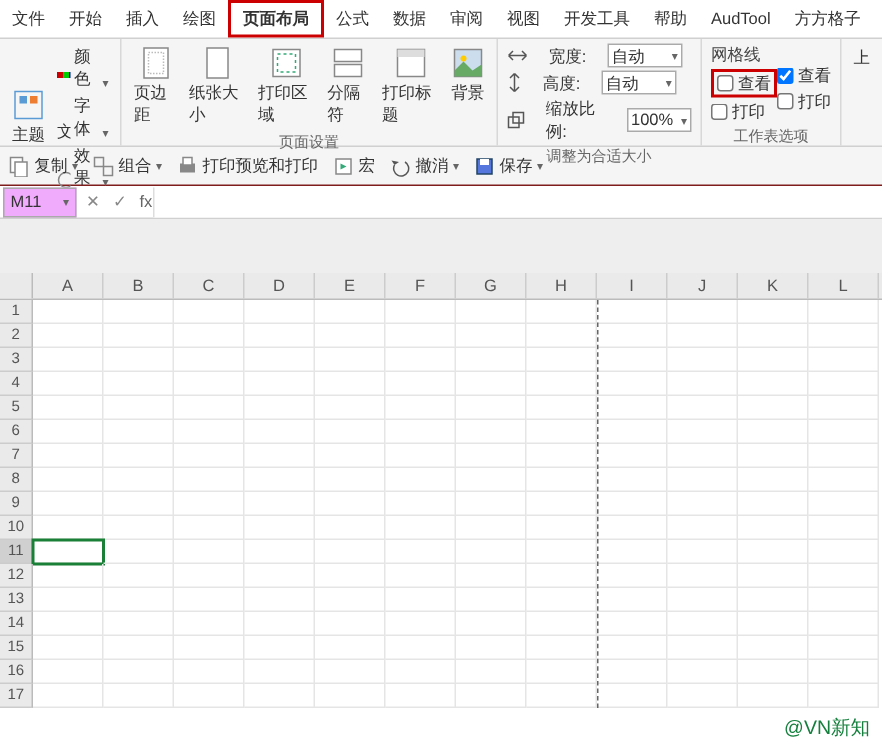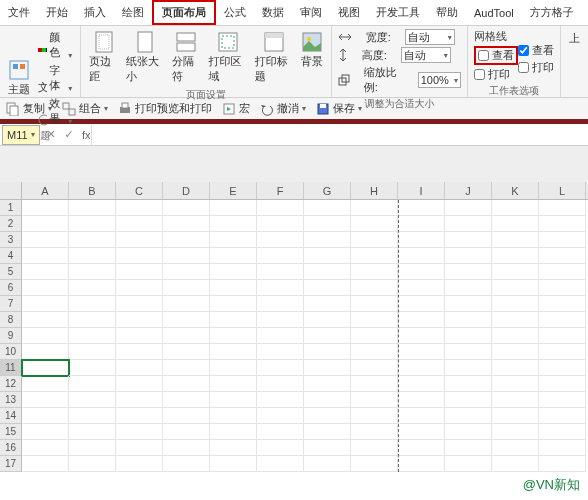--- a/index.html
+++ b/index.html
@@ -18,24 +18,24 @@
 .page-setup{display:flex;gap:4px}
 .fit-group{display:flex;flex-direction:column;gap:2px}
 .fit-row{display:flex;align-items:center;gap:14px}
 .fit-sel{width:50px;height:16px;border:1px solid #aaa;background:#fff;font-size:10px;padding:0 2px;display:flex;align-items:center;justify-content:space-between}
 .sheet-opts{display:flex;gap:0}
 .sheet-col{display:flex;flex-direction:column;gap:2px;font-size:11px}
 .sheet-col .hdr{color:#444}
 .chk{display:flex;align-items:center;gap:3px}
 .chk input{width:11px;height:11px}
 .redbox{border:2px solid #c00;padding:0 2px}
-.qat{background:#f5f5f5;border-bottom:5px solid #7f1d1d;height:26px;display:flex;align-items:center;gap:10px;padding:0 6px}
+.qat{background:#f5f5f5;border-bottom:1px solid #7f1d1d;height:26px;display:flex;align-items:center;gap:10px;padding:0 6px}
 .qat-item{display:flex;align-items:center;gap:3px;cursor:pointer}
 .namebox-row{display:flex;align-items:center;height:22px;border-bottom:1px solid #d0d0d0}
-.namebox{width:38px;height:20px;border:1px solid #aaa;margin:0 2px;padding:0 4px;display:flex;align-items:center;justify-content:space-between;background:#fef9c3}
+.namebox{width:49px;height:20px;border:1px solid #aaa;margin:0 2px;padding:0 4px;display:flex;align-items:center;justify-content:space-between;background:#f0abfc}
 .fx-btn{width:18px;height:18px;display:flex;align-items:center;justify-content:center;color:#888;cursor:pointer}
 .fx-lbl{color:#666;margin-left:4px}
 .formula-bar-bg{flex:1;height:20px;background:#fff;border-left:1px solid #ddd}
 .gap{height:36px;background:#eee}
 .grid{position:relative}
 .col-hdrs{display:flex;height:18px;background:#eaeaea;border-bottom:1px solid #bbb}
 .corner{width:22px;border-right:1px solid #bbb;background:#eaeaea}
 .col-hdr{width:47px;border-right:1px solid #ccc;display:flex;align-items:center;justify-content:center;color:#555;cursor:pointer}
 .rows{}
 .row{display:flex;height:16px}
@@ -126,34 +126,34 @@
           <span class="ico">
             <svg width="20" height="22">
               <rect x="3" y="1" width="14" height="20" fill="#fff" stroke="#888"></rect>
             </svg>
           </span>
           <span>纸张大小</span>
         </div>
       <div class="big-btn">
           <span class="ico">
             <svg width="22" height="22">
+              <rect x="2" y="2" width="18" height="18" fill="#fff" stroke="#888"></rect>
+              <rect x="5" y="5" width="12" height="12" fill="none" stroke="#3a7" stroke-dasharray="2"></rect>
+            </svg>
+          </span>
+          <span>打印区域</span>
+        </div>
+      <div class="big-btn">
+          <span class="ico">
+            <svg width="22" height="22">
               <rect x="2" y="2" width="18" height="8" fill="#fff" stroke="#888"></rect>
               <rect x="2" y="12" width="18" height="8" fill="#fff" stroke="#888"></rect>
             </svg>
           </span>
           <span>分隔符</span>
-        </div>
-      <div class="big-btn">
-          <span class="ico">
-            <svg width="22" height="22">
-              <rect x="2" y="2" width="18" height="18" fill="#fff" stroke="#888"></rect>
-              <rect x="5" y="5" width="12" height="12" fill="none" stroke="#3a7" stroke-dasharray="2"></rect>
-            </svg>
-          </span>
-          <span>打印区域</span>
         </div>
       <div class="big-btn">
           <span class="ico">
             <svg width="22" height="22">
               <rect x="2" y="2" width="18" height="18" fill="#fff" stroke="#888"></rect>
               <rect x="2" y="2" width="18" height="5" fill="#ddd"></rect>
             </svg>
           </span>
           <span>打印标题</span>
         </div>

